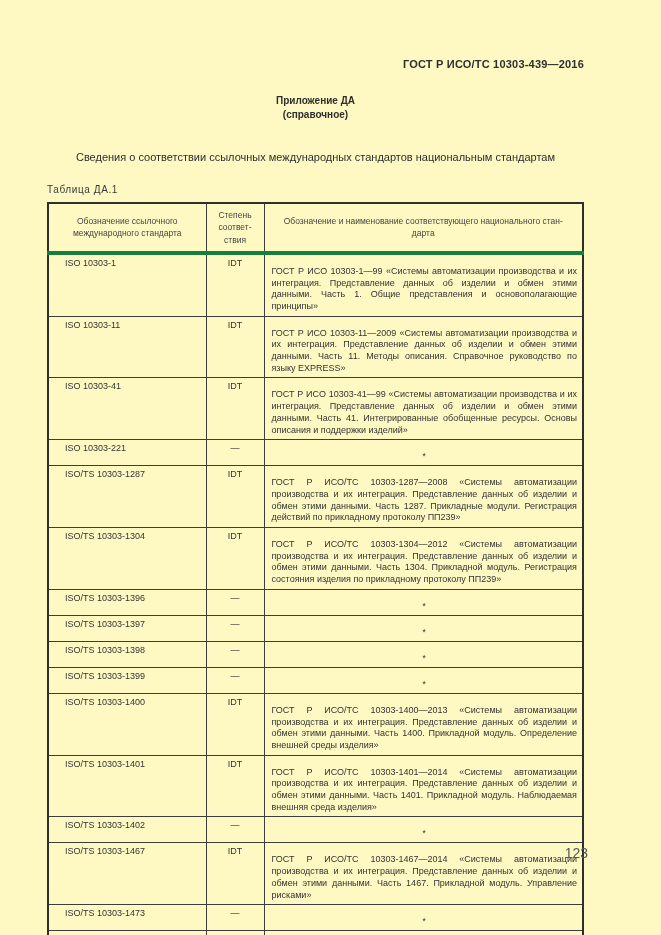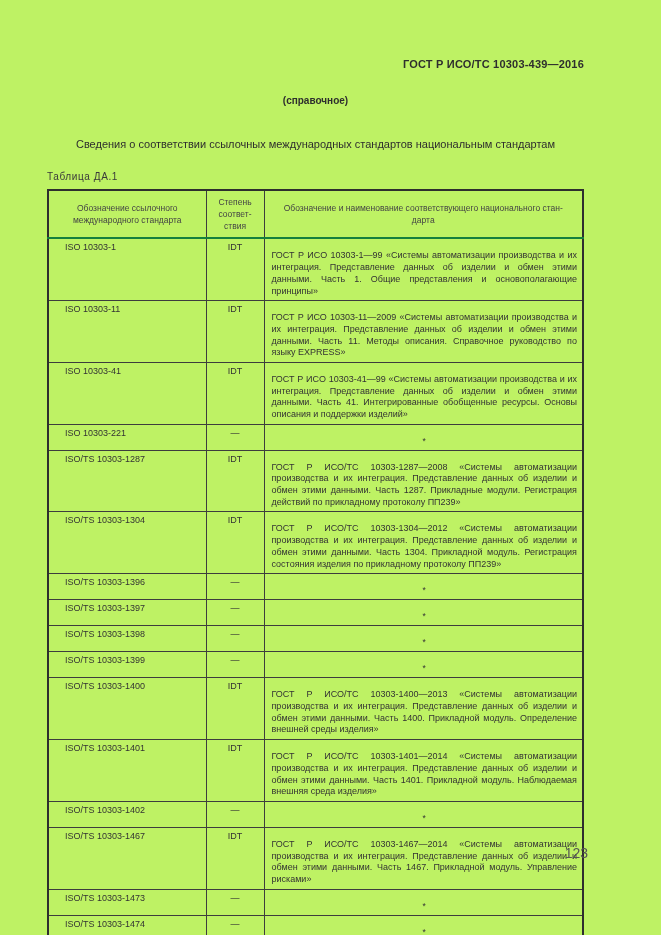--- a/index.html
+++ b/index.html
@@ -5,21 +5,21 @@
   * { margin:0; padding:0; box-sizing:border-box; }
   html,body { background:#ffffff; }
   body {
     font-family: "Liberation Sans", "DejaVu Sans", sans-serif;
     color:#333333;
   }
   .page {
     position:relative;
     width:661px;
     height:935px;
-    background:#bef264;
+    background:#fef9c3;
     overflow:hidden;
   }
   .content {
     padding:58px 77px 0 47px; 
   }
   .gost-header {
     text-align:right;
     font-size:11px;
     font-weight:bold;
     color:#2e2e2e;
@@ -49,21 +49,21 @@
   table.std {
     margin-top:7px;
     width:100%;
     border-collapse:collapse;
     table-layout:fixed;
   }
   table.std, table.std th, table.std td {
     border:1px solid #3d3d3d;
   }
   table.std { border:2px solid #2e2e2e; }
-  table.std thead tr { border-bottom:2px solid #15803d; }
+  table.std thead tr { border-bottom:4px solid #15803d; }
   col.c1 { width:158px; }
   col.c2 { width:58px; }
   col.c3 { width:auto; }
   th {
     font-weight:normal;
     font-size:8.5px;
     color:#444444;
     text-align:center;
     vertical-align:middle;
     padding:5px 4px;
@@ -91,20 +91,21 @@
 </style>
 </head>
 <body>
 
 <div class="page">
   <div class="content">
 
     <div class="gost-header">ГОСТ Р ИСО/ТС 10303-439—2016</div>
 
     <div class="annex">
+      <div>Приложение ДА</div>
       <div>(справочное)</div>
     </div>
 
     <div class="section-title">Сведения о соответствии ссылочных международных стандартов национальным стандартам</div>
 
     <div class="table-caption">Таблица ДА.1</div>
 
     <table class="std">
       <colgroup>
         <col class="c1">

